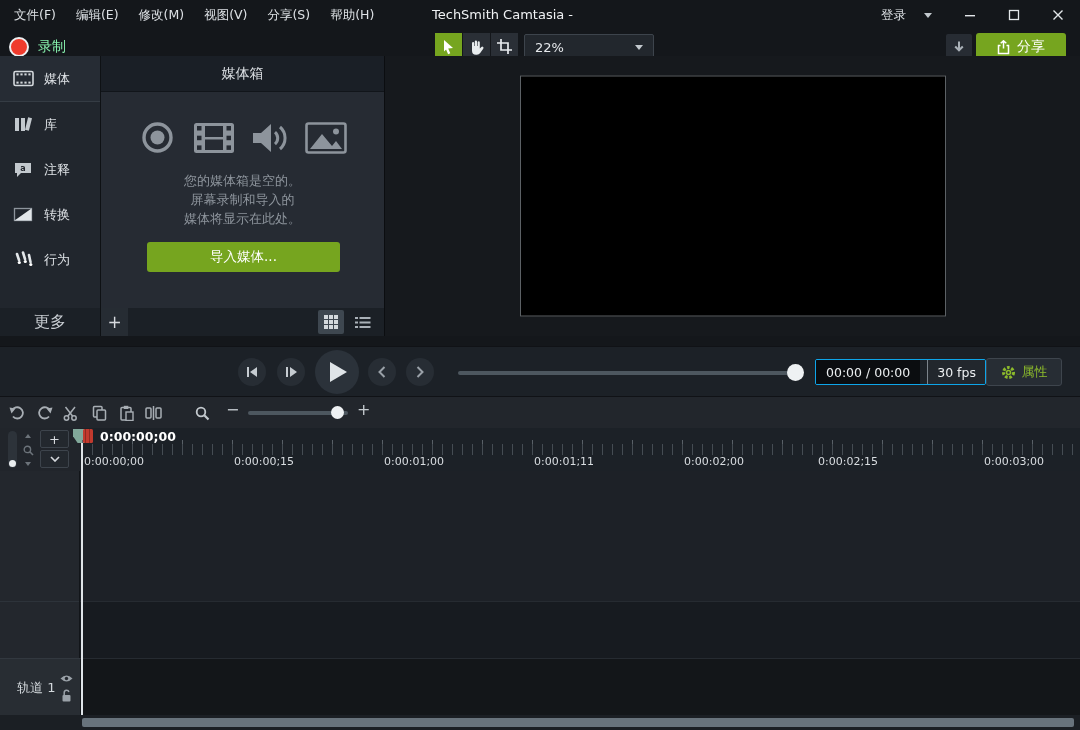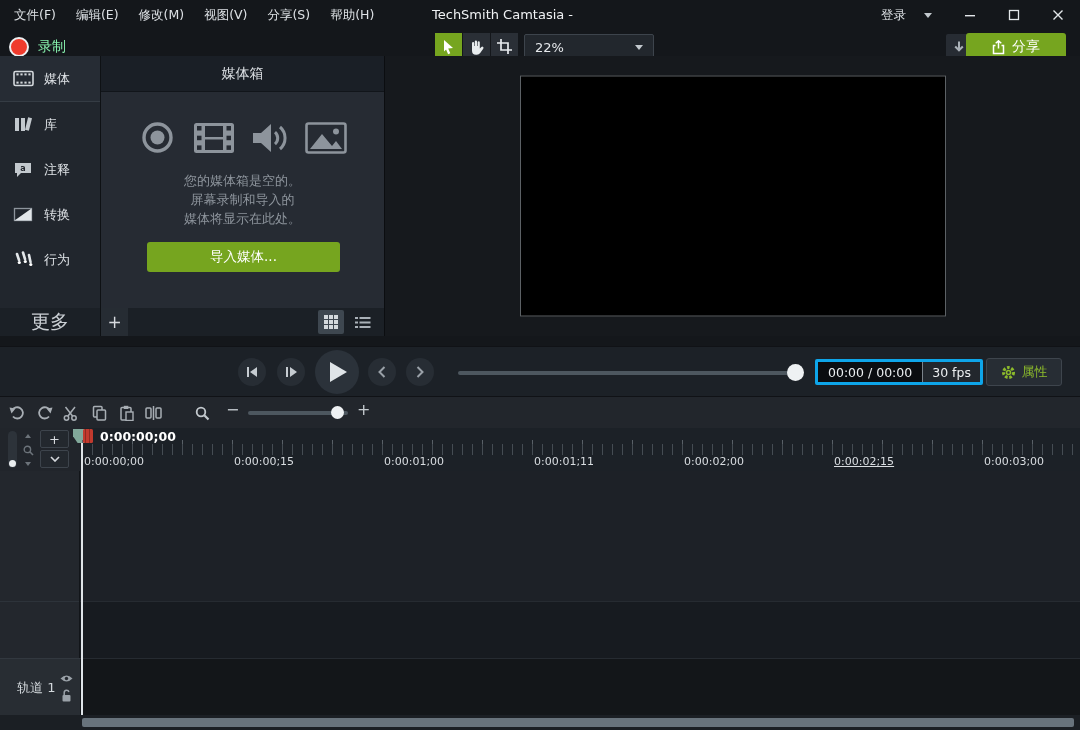--- a/index.html
+++ b/index.html
@@ -25,31 +25,31 @@
   .rec-label{font-size:14px;color:#86efac;}
   .tools{position:absolute;left:435px;top:3px;display:flex;}
   .tool{width:27px;height:27px;display:flex;align-items:center;justify-content:center;background:#2a2f36;margin-right:1px;}
   .tool.selected{background:#76a51f;}
   .zoom-select{position:absolute;left:524px;top:4px;width:130px;height:26px;background:#22272d;
                border:1px solid #3d444c;border-radius:2px;display:flex;align-items:center;
                padding:0 10px;font-size:13px;color:#e6e9ec;box-sizing:border-box;}
   .zoom-select .caret-down{margin-left:auto;}
   .dl-btn{position:absolute;right:108px;top:4px;width:26px;height:26px;background:#272c33;border-radius:2px;
           display:flex;align-items:center;justify-content:center;}
-  .share-btn{position:absolute;right:14px;top:3px;width:100px;height:28px;background:#76a51f;border-radius:3px;
+  .share-btn{position:absolute;right:14px;top:3px;width:90px;height:28px;background:#76a51f;border-radius:3px;
              display:flex;align-items:center;justify-content:center;gap:7px;color:#fff;font-size:14px;font-family:Liberation Serif, serif;}
   .green-line{position:absolute;top:64px;left:0;right:0;height:2px;background:#6f9a1b;}
 
   
   .main{position:absolute;top:56px;left:0;right:0;height:280px;display:flex;}
   .sidebar{width:100px;background:#21262d;position:relative;flex:none;}
   .side-item{height:45px;display:flex;align-items:center;gap:10px;padding-left:13px;font-size:13px;color:#dfe3e7;}
   .side-item.selected{background:#262c34;border-bottom:1px solid #353c44;}
   .side-more{position:absolute;bottom:0;left:0;width:100%;height:28px;background:#1b2026;
-             display:flex;align-items:center;justify-content:center;font-size:19px;color:#c9ced3;}
+             display:flex;align-items:center;justify-content:center;font-size:16px;color:#c9ced3;}
 
   .bin{width:285px;background:#262b33;position:relative;flex:none;border-left:1px solid #0e1114;border-right:1px solid #0b0d10;box-sizing:border-box;}
   .bin-header{height:35px;background:#1a1f26;display:flex;align-items:center;justify-content:center;
               font-size:14px;color:#dde1e5;border-bottom:1px solid #11151a;}
   .bin-icons{display:flex;justify-content:center;align-items:center;gap:17px;margin-top:27px;}
   .bin-text{margin-top:15px;text-align:center;font-size:13px;line-height:19px;color:#8d949c;}
   .import-btn{position:absolute;left:46px;top:186px;width:193px;height:30px;background:#76a51f;border-radius:3px;
               color:#fff;font-size:13.5px;display:flex;align-items:center;justify-content:center;}
   .bin-bottom{position:absolute;bottom:0;left:0;width:100%;height:28px;background:#1b2026;display:flex;align-items:center;}
   .plus-tile{width:27px;height:28px;display:flex;align-items:center;justify-content:center;background:#262c33;
@@ -62,21 +62,21 @@
   .canvas{position:absolute;left:50%;top:50%;transform:translate(-50%,-50%);width:424px;height:239px;
           background:#000;border:1px solid #5c6165;}
 
   
   .playbar{position:absolute;top:346px;left:0;right:0;height:50px;background:#1c2127;border-top:1px solid #101216;box-sizing:border-box;}
   .pb-btn{position:absolute;border-radius:50%;background:#272d34;display:flex;align-items:center;justify-content:center;}
   .pb-small{width:28px;height:28px;top:11px;}
   .pb-play{width:44px;height:44px;top:3px;left:315px;background:#2b323a;}
   .pb-slider-track{position:absolute;left:458px;top:24px;width:340px;height:4px;border-radius:2px;background:#4d575f;}
   .pb-slider-handle{position:absolute;left:787px;top:17px;width:17px;height:17px;border-radius:50%;background:#eef1f3;}
-  .timebox{position:absolute;left:815px;top:12px;height:26px;display:flex;border:3px solid #0ea5e9;border-radius:2px;overflow:hidden;box-sizing:border-box;}
+  .timebox{position:absolute;left:815px;top:12px;height:26px;display:flex;border:1px solid #0ea5e9;border-radius:2px;overflow:hidden;box-sizing:border-box;gap:7px;}
   .timebox .cur{background:#0b0d10;color:#eceff1;font-size:12.5px;display:flex;align-items:center;padding:0 10px;}
   .timebox .fps{background:#22272d;color:#eceff1;font-size:12.5px;display:flex;align-items:center;padding:0 9px;border-left:1px solid #7b838b;}
   .props-btn{position:absolute;right:18px;top:11px;width:76px;height:28px;background:#272d34;border:1px solid #3e454d;
              border-radius:3px;display:flex;align-items:center;justify-content:center;gap:6px;box-sizing:border-box;}
   .props-label{color:#8cba2c;font-size:13px;}
 
   
   .tl-toolbar{position:absolute;top:396px;left:0;right:0;height:32px;background:#22262c;border-top:1px solid #101216;box-sizing:border-box;}
   .tli{position:absolute;top:7px;width:18px;height:18px;display:flex;align-items:center;justify-content:center;}
   .tl-zoom-track{position:absolute;left:248px;top:14px;width:100px;height:4px;border-radius:2px;background:#4d575f;}
@@ -461,21 +461,21 @@
         <span class="ph-red"></span>
       </div>
       <span class="playhead-label">0:00:00;00</span>
       <div class="ticks-major"></div>
       <div class="ticks-minor"></div>
       <span class="rlabel" style="left:2px;">0:00:00;00</span>
       <span class="rlabel" style="left:152px;">0:00:00;15</span>
       <span class="rlabel" style="left:302px;">0:00:01;00</span>
       <span class="rlabel" style="left:452px;">0:00:01;11</span>
       <span class="rlabel" style="left:602px;">0:00:02;00</span>
-      <span class="rlabel" style="left:752px;text-decoration:underline;">0:00:02;15</span>
+      <span class="rlabel" style="left:736px;">0:00:02;15</span>
       <span class="rlabel" style="left:902px;">0:00:03;00</span>
     </div>
   </div>
 
   <div class="tl-body">
     <div class="rowA"></div>
     <div class="rowB"></div>
     <div class="rowC"></div>
     <div class="tlb-left">
       <div class="tlb-left-div"></div>

